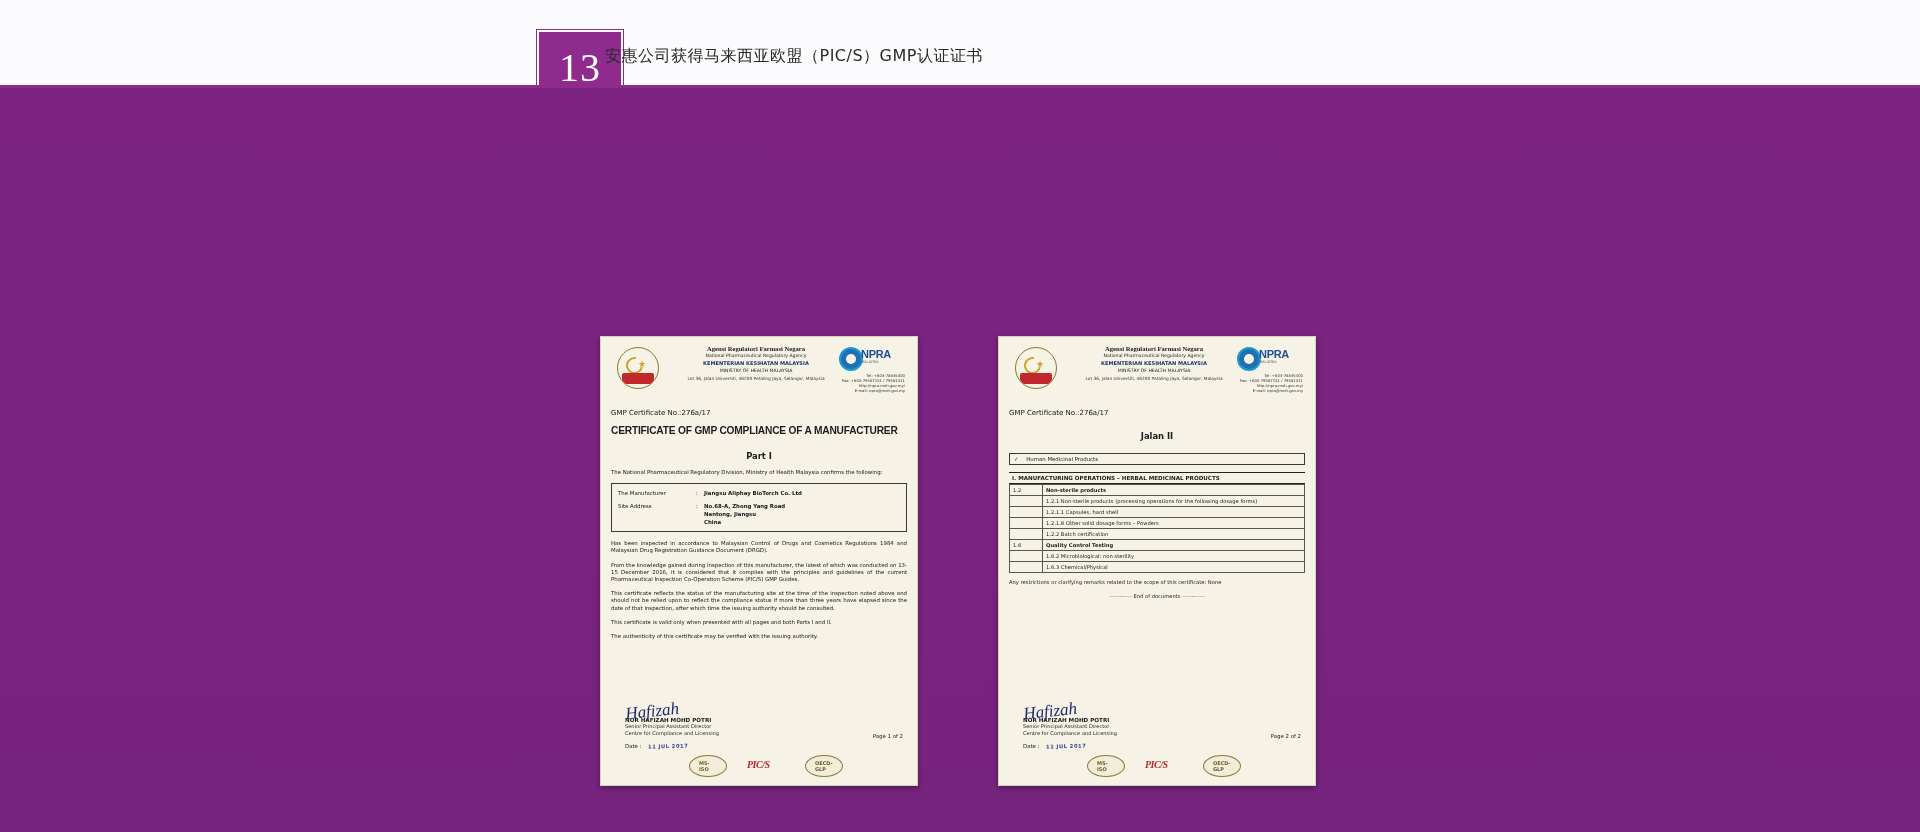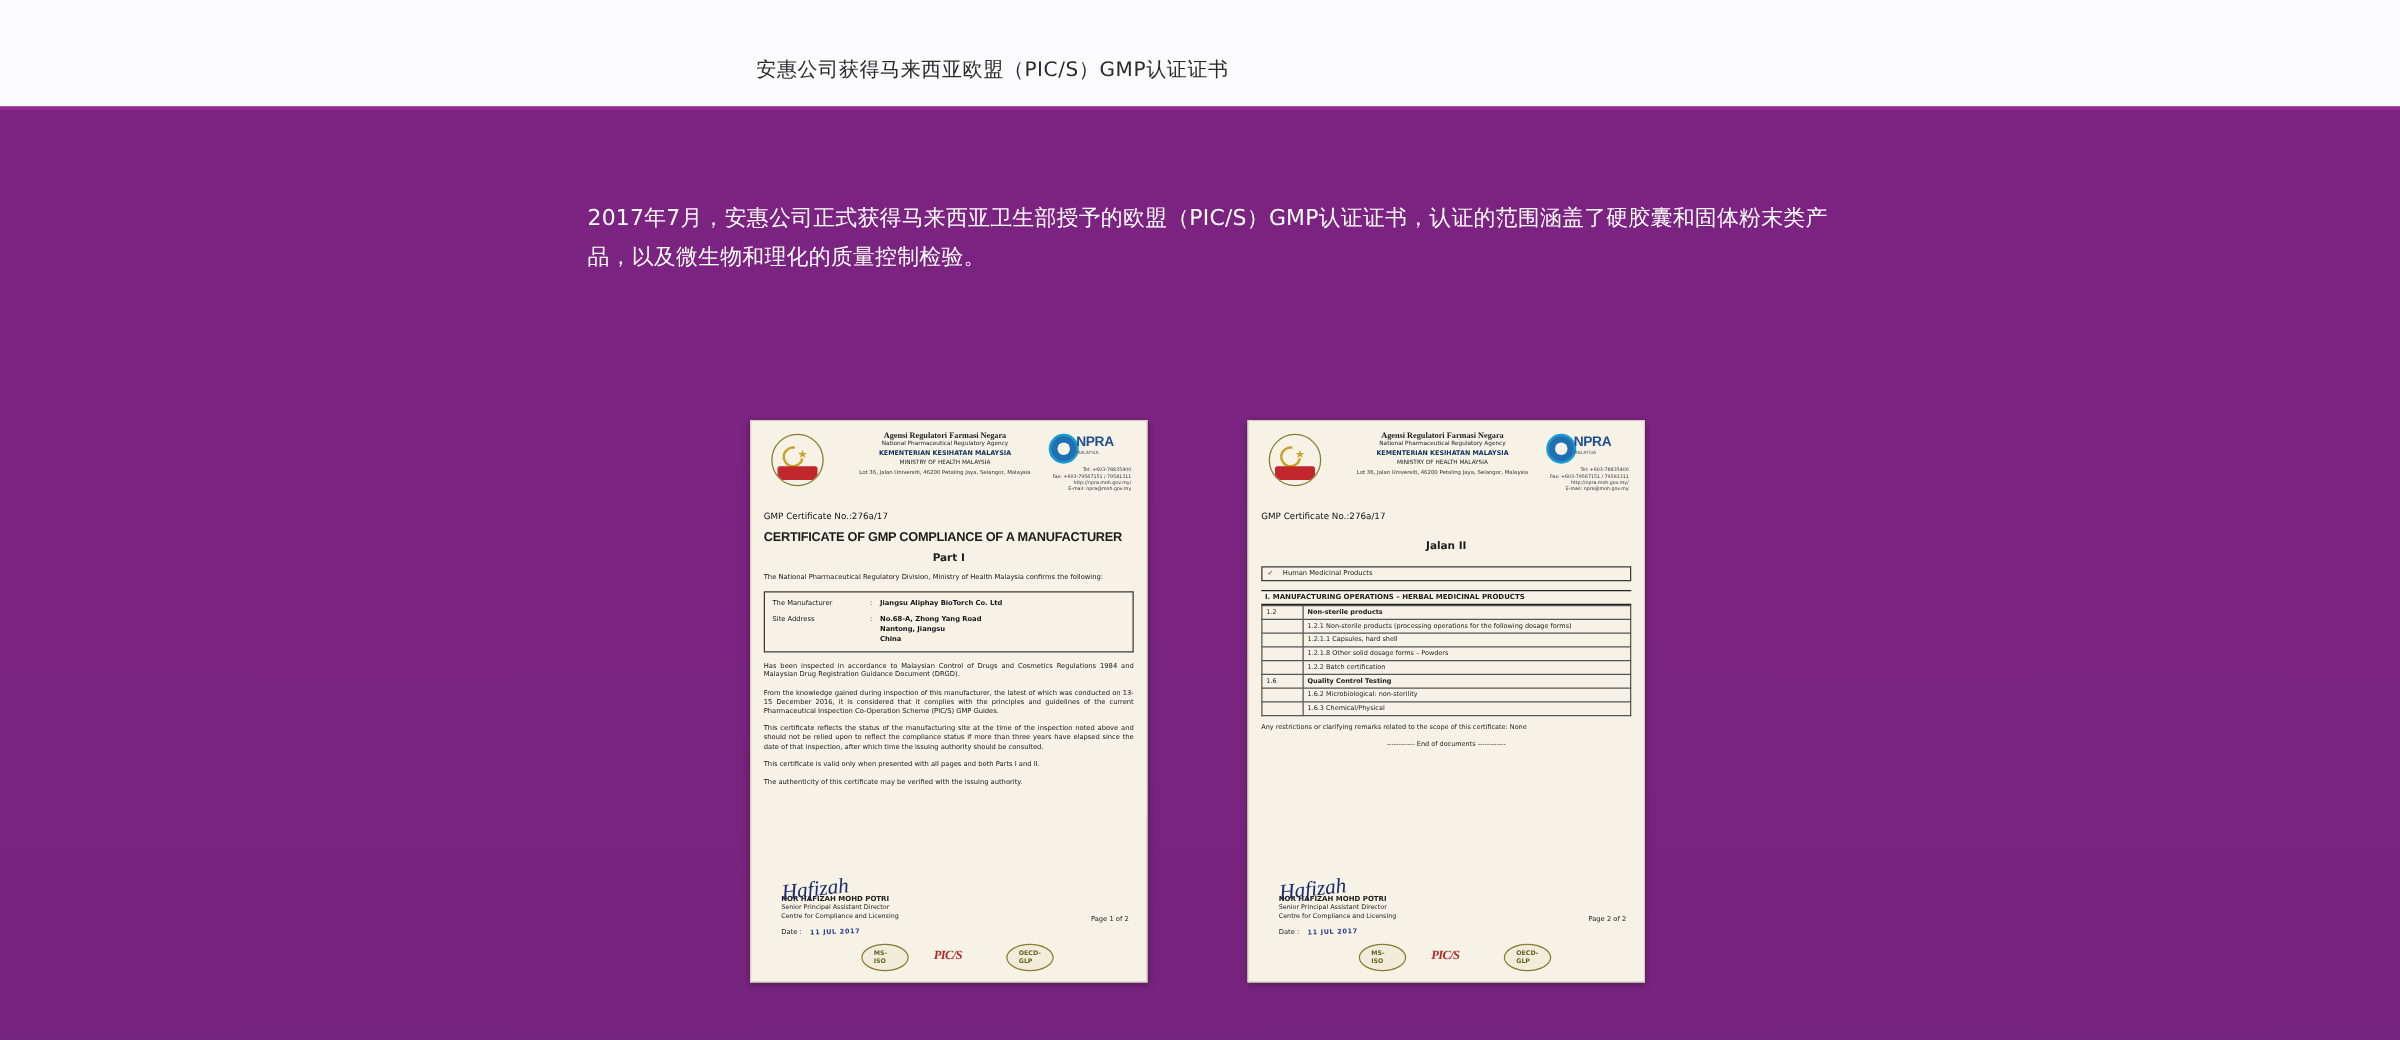--- a/index.html
+++ b/index.html
@@ -239,21 +239,21 @@
     font-size: 10.2px;
     font-weight: bold;
     margin-top: 8px;
     letter-spacing: -0.2px;
     font-family: "Liberation Sans", sans-serif;
   }
   .cert-part {
     text-align: center;
     font-size: 8.4px;
     font-weight: bold;
-    margin-top: 5px;
+    margin-top: 15px;
   }
   .cert-body {
     margin-top: 8px;
     font-size: 5.4px;
     line-height: 7.2px;
     text-align: justify;
     color: #161616;
   }
   .cert-body p { margin: 0 0 7px 0; }
   .manu-box {
@@ -384,29 +384,29 @@
   }
   .bold { font-weight: bold; }
 </style>
 </head>
 <body>
 
 <div class="page">
 
   <div class="header-band">
     <div class="header-inner">
+      <div class="chapter-badge">13</div>
       <div class="header-title">安惠公司获得马来西亚欧盟（PIC/S）GMP认证证书</div>
     </div>
     <div class="header-rule"></div>
   </div>
 
   <div class="body-band">
 
     <div class="paragraphs">
-      <p>2017年7月，安惠公司正式获得马来西亚卫生部授予的欧盟（PIC/S）GMP认证证书，认证的范围涵盖了硬胶囊和固体粉末类产品，以及微生物和理化的质量控制检验。</p>
     </div>
 
     <div class="certs">
 
       <div class="cert cert-left">
         <div class="cert-head">
           <div class="crest">
             <div class="crest-outer">
               <div class="crest-moon"></div>
               <div class="crest-star">★</div>

